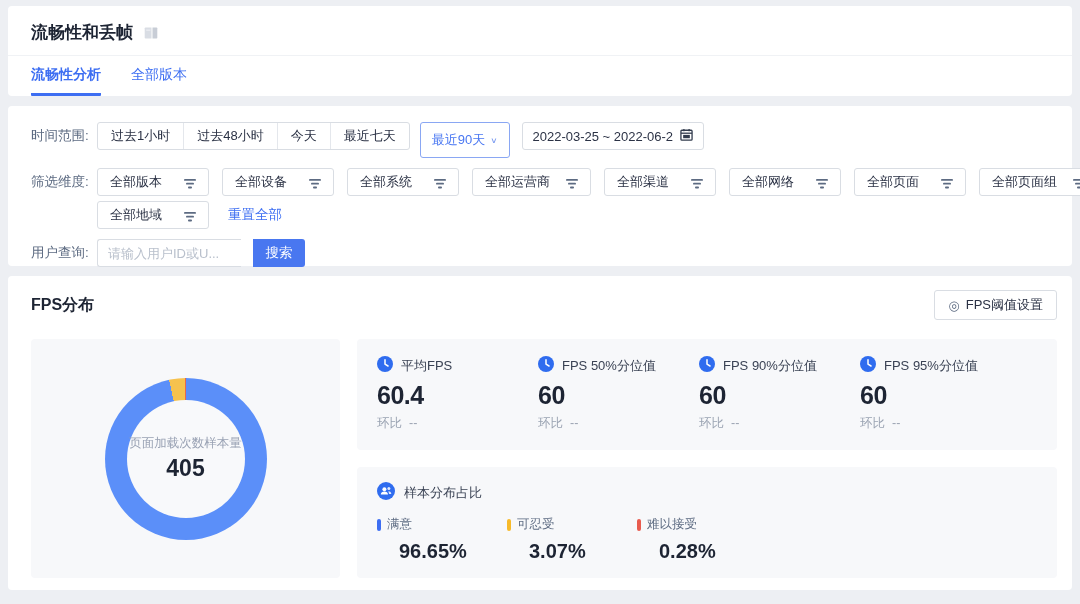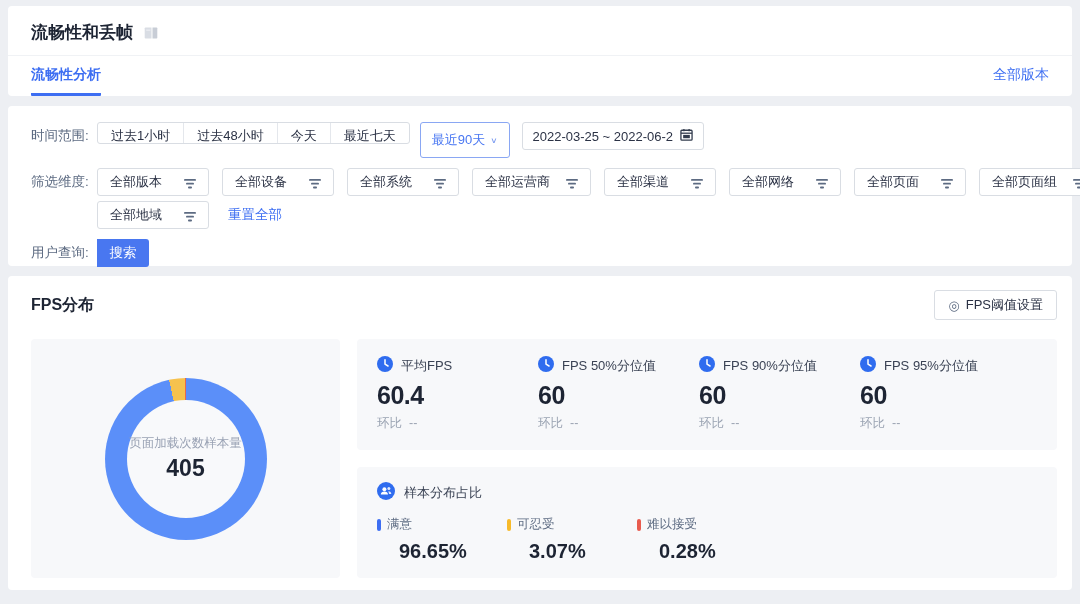--- a/index.html
+++ b/index.html
@@ -13,29 +13,29 @@
   .card { background:#fff; border-radius:4px; }
 
   
   #card-header { height:90px; margin-bottom:10px; }
   .hdr-title-row {
     display:flex; align-items:center; gap:10px;
     padding:15px 23px 11px; border-bottom:1px solid #f0f2f5;
   }
   .hdr-title { font-size:17px; font-weight:bold; color:#1d2433; }
   .book-icon { width:16px; height:16px; display:inline-block; }
-  .tabs-row { display:flex; padding:10px 23px 0;justify-content:space-between; }
+  .tabs-row { display:flex; gap:30px; padding:10px 23px 0; }
   .tab { font-size:14px; color:#3d6ef2; padding-bottom:9px; cursor:pointer; }
   .tab.active { font-weight:bold; border-bottom:3px solid #3d6ef2; border-radius:1px; }
 
   
   #card-filters { height:160px; margin-bottom:10px; padding:16px 23px 12px; }
   .filter-row { display:flex; align-items:flex-start; margin-bottom:10px; }
   .filter-label { width:66px; flex:0 0 66px; font-size:13.5px; color:#5d6b82; line-height:28px; }
-  .seg-group { display:inline-flex; border:1px solid #d9dde3; border-radius:3px; height:22px; background:#fff; }
+  .seg-group { display:inline-flex; border:1px solid #d9dde3; border-radius:3px; height:28px; background:#fff; }
   .seg-item {
     padding:0 13px; font-size:13px; color:#2b3245; line-height:26px;
     border-right:1px solid #e4e7ec; cursor:pointer; white-space:nowrap;
   }
   .seg-item:last-child { border-right:none;font-family:Liberation Serif, serif; }
   .range-btn {
     display:inline-flex; align-items:center; gap:5px; margin-left:10px;
     border:1px solid #8aa7f3; border-radius:3px; height:28px; padding:17px 11px;
     color:#4977f2; font-size:13px; cursor:pointer; background:#fff;
   }
@@ -59,20 +59,21 @@
   .user-input {
     width:144px; height:28px; border:1px solid #d9dde3; border-right:none;
     border-radius:3px 0 0 3px; padding:0 10px; font-size:13px; color:#2b3245;
     font-family:"Liberation Sans","DejaVu Sans",sans-serif; outline:none;
   }
   .user-input::placeholder { color:#b9c0cc; }
   .search-btn {
     width:52px; height:28px; border:none; border-radius:0 3px 3px 0;
     background:#4977f0; color:#fff; font-size:13.5px; cursor:pointer;
     font-family:"Liberation Sans","DejaVu Sans",sans-serif;
+    margin-left:12px;
   }
 
   
   #card-fps { height:314px; padding:14px 15px 20px 23px; }
   .fps-title-row { display:flex; align-items:center; justify-content:space-between; margin-bottom:19px; }
   .fps-title { font-size:16px; font-weight:bold; color:#1d2433; }
   .threshold-btn {
     display:inline-flex; align-items:center; gap:6px; height:30px; padding:0 13px;
     border:1px solid #d9dde3; border-radius:3px; background:#fff;
     font-size:13px; color:#2b3245; cursor:pointer;
@@ -240,20 +241,21 @@
               </svg></span>
           </span>
         <span class="reset-link">重置全部</span>
       </div>
     </div>
   </div>
 
   <div class="filter-row">
     <span class="filter-label">用户查询:</span>
     <div class="user-query">
+      <input class="user-input" type="text" placeholder="请输入用户ID或U..." style="">
       <button class="search-btn">搜索</button>
     </div>
   </div>
 </div>
 
 <div class="card" id="card-fps">
   <div class="fps-title-row">
     <span class="fps-title">FPS分布</span>
     <span class="threshold-btn">
       <span class="target-icon">◎</span>

